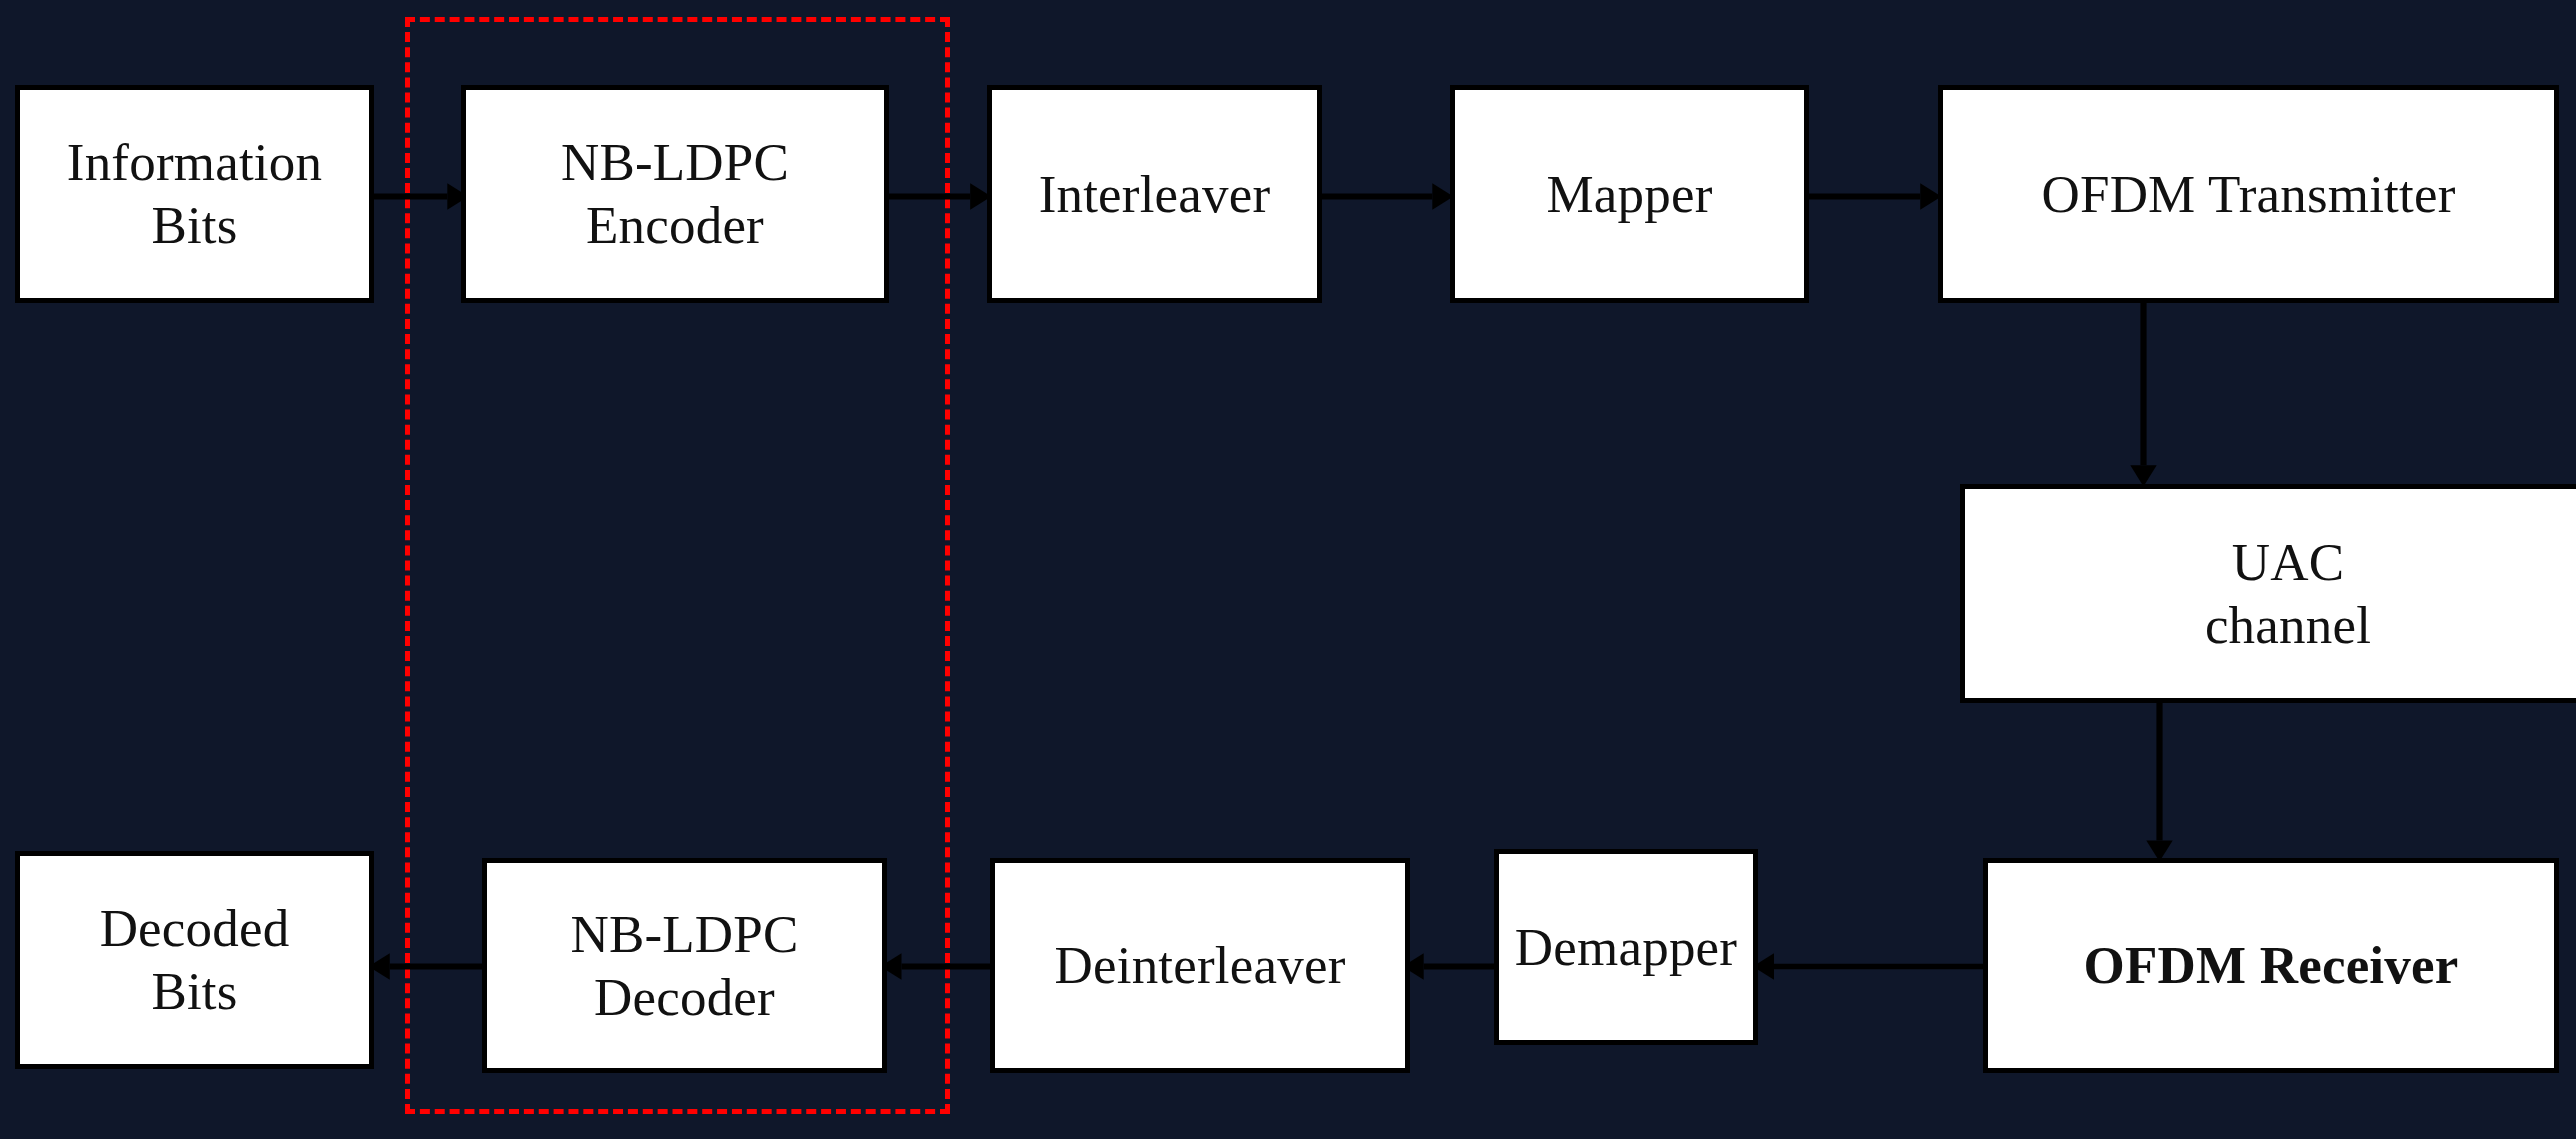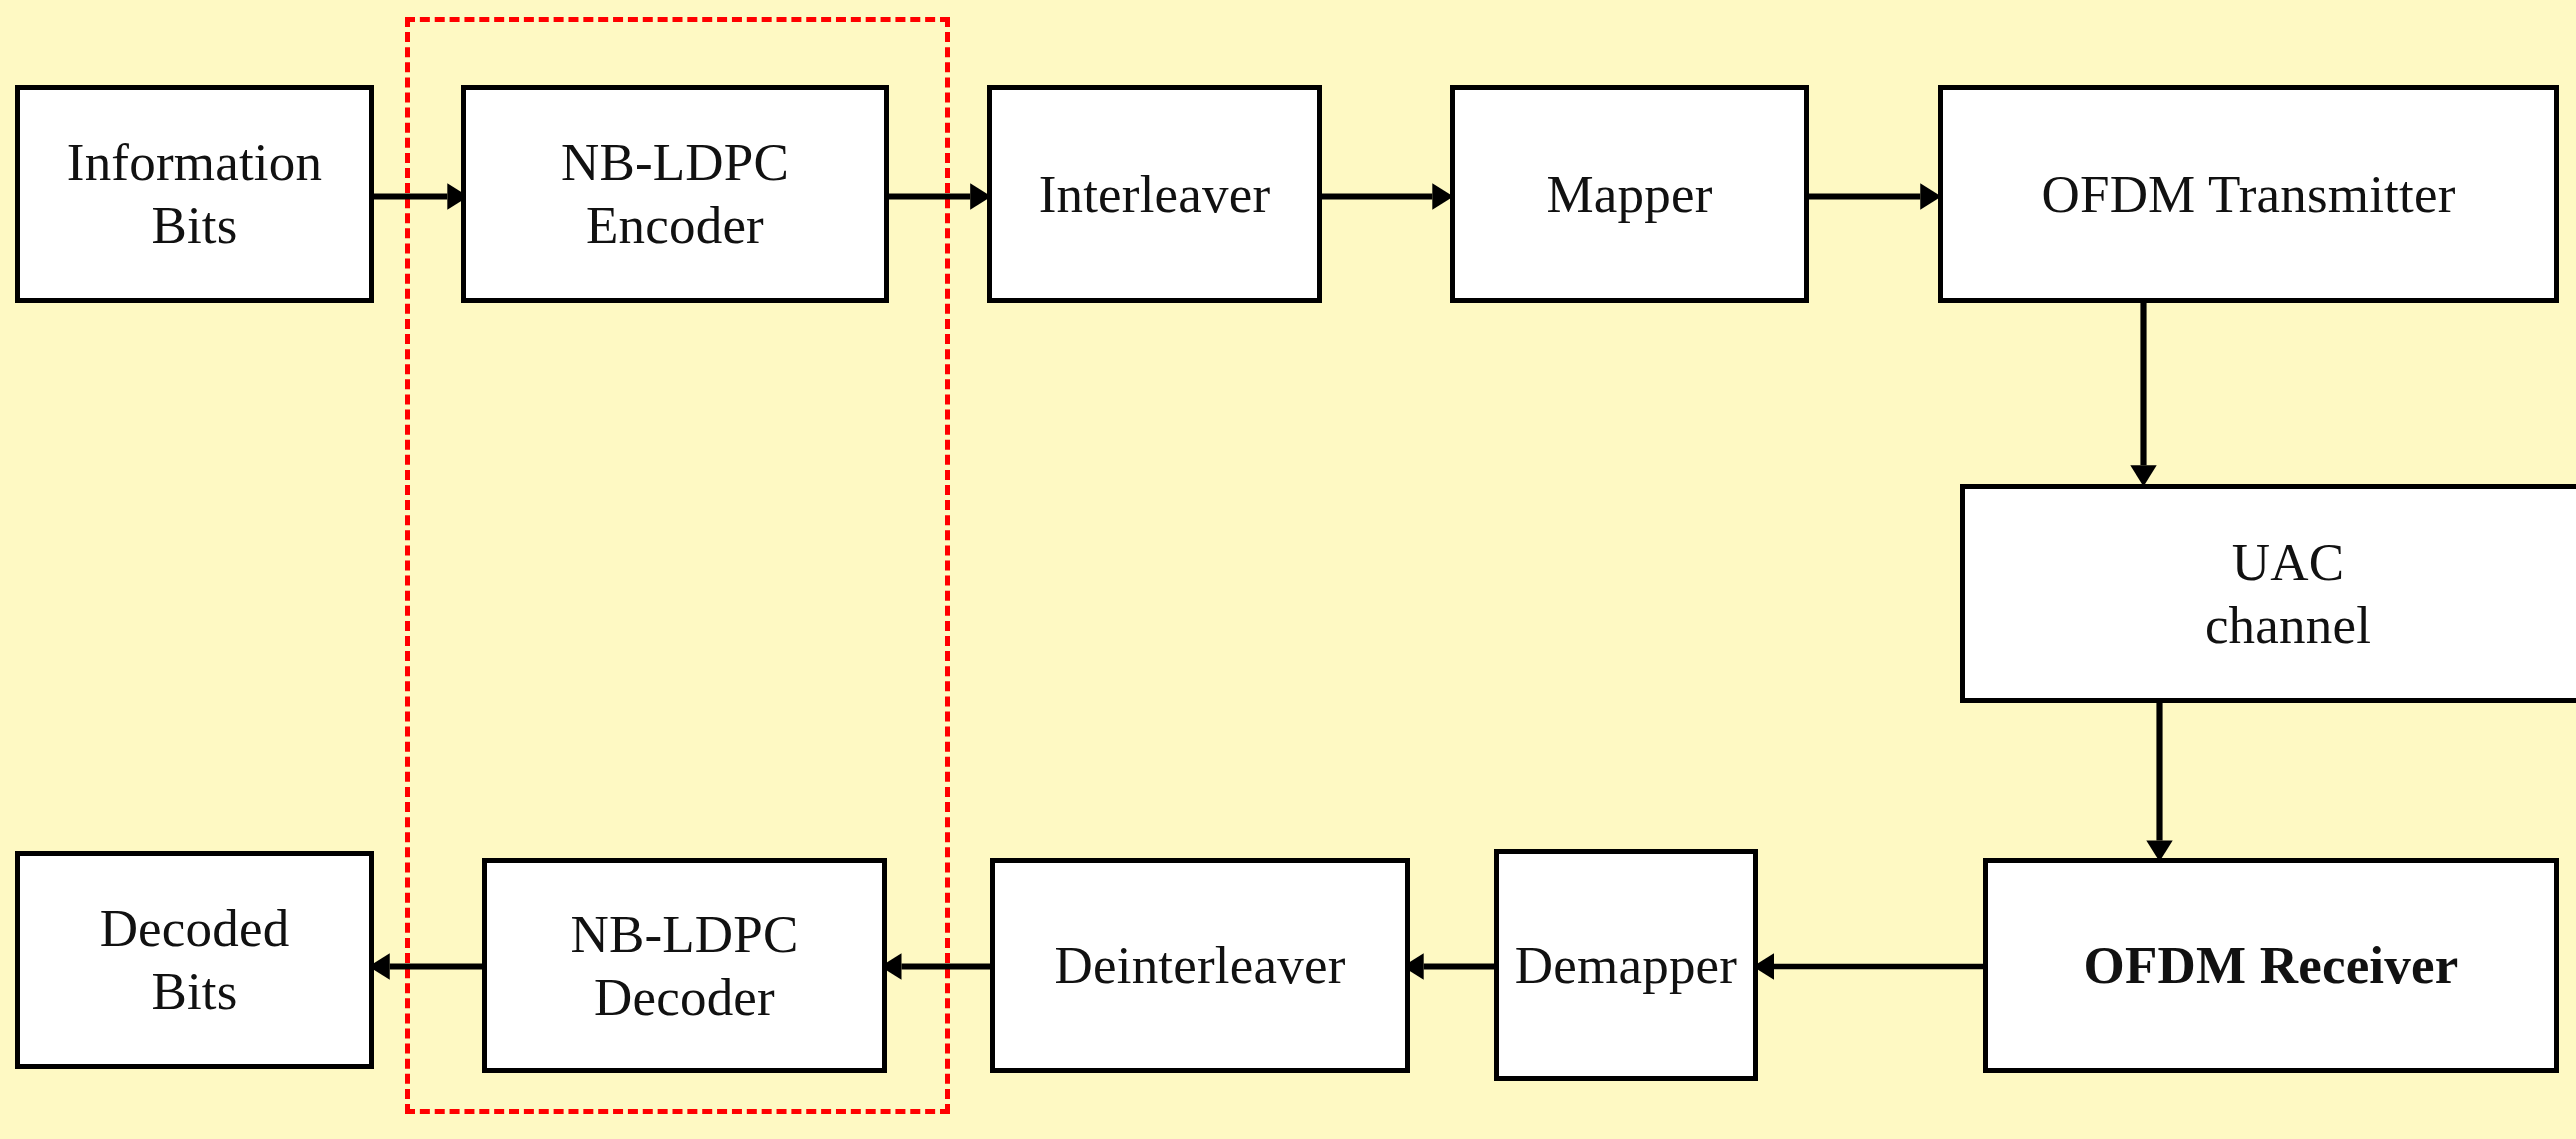--- a/index.html
+++ b/index.html
@@ -9,21 +9,21 @@
     background: #ffffff;
   }
   body {
     font-family: "Liberation Serif", "DejaVu Serif", serif;
     color: #000000;
   }
   #diagram-canvas {
     position: relative;
     width: 2576px;
     height: 1139px;
-    background: #fef9c3;
+    background: #0f172a;
     overflow: hidden;
   }
   .block {
     position: absolute;
     box-sizing: border-box;
     border: 5.3px solid #000000;
     background: #ffffff;
     display: flex;
     align-items: center;
     justify-content: center;
@@ -83,21 +83,21 @@
 
   <div class="block" style="left:1450px; top:85px; width:359px; height:218px;">Mapper</div>
 
   <div class="block" style="left:1938px; top:85px; width:621px; height:218px;">OFDM Transmitter</div>
 
   <div class="block" style="left:1960px; top:484px; width:656px; height:219px;">UAC
 channel</div>
 
   <div class="block" style="left:1983px; top:858px; width:576px; height:215px;font-weight:bold;">OFDM Receiver</div>
 
-  <div class="block" style="left:1494px; top:849px; width:264px; height:232px;">Demapper</div>
+  <div class="block" style="left:1494px; top:849px; width:264px; height:196px;">Demapper</div>
 
   <div class="block" style="left:990px; top:858px; width:420px; height:215px;">Deinterleaver</div>
 
   <div class="block" style="left:482px; top:858px; width:405px; height:215px;">NB-LDPC
 Decoder</div>
 
   <div class="block" style="left:15px; top:851px; width:359px; height:218px;">Decoded
 Bits</div>
 
   <div class="connector" style="left:371px; top:178px; width:98px; height:37px;">

